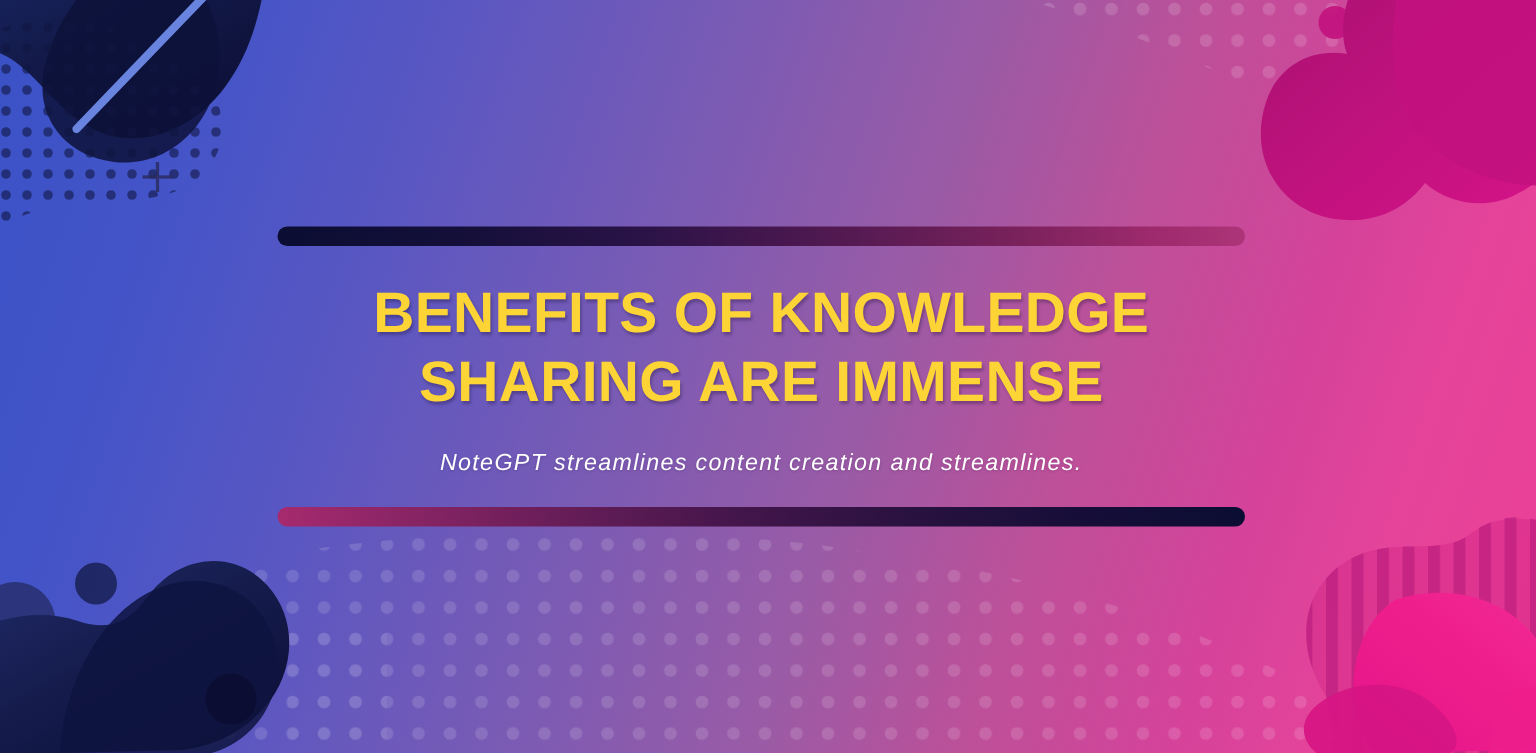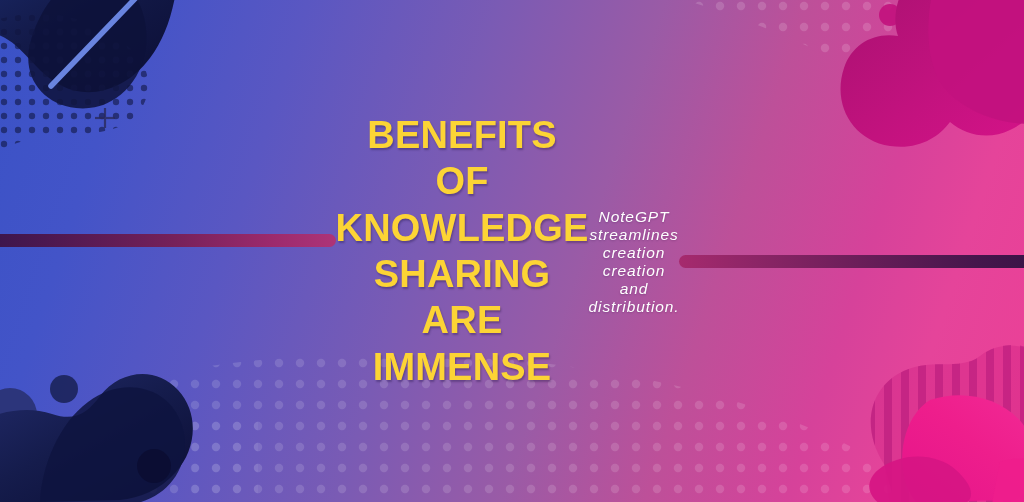--- a/index.html
+++ b/index.html
@@ -34,20 +34,21 @@
   .layer svg { display: block; width: 1024px; height: 502px; }
 
   
   .content {
     position: absolute;
     left: 0;
     top: 0;
     width: 1015px;
     height: 502px;
     display: flex;
+    flex-direction: column;
     align-items: center;
     justify-content: center;
   }
 
   .rule {
     width: 645px;
     height: 13px;
     border-radius: 7px;
     flex: none;
   }
@@ -212,19 +213,19 @@
       <path d="M 1000 462 C 1026 452 1056 464 1064 486 L 1064 504 L 992 504 Z" fill="#EE1E8C" opacity="0.95"></path>
     </svg>
   </div>
 
   <div class="content">
 
     <div class="rule rule-top"></div>
 
     <h1 class="title">Benefits of knowledge sharing are immense</h1>
 
-    <p class="subtitle">NoteGPT streamlines creation creation and distribution.</p>
+    <p class="subtitle">NoteGPT streamlines content creation and streamlines.</p>
 
     <div class="rule rule-bottom"></div>
 
   </div>
 
 </div>
 
 </body></html>

